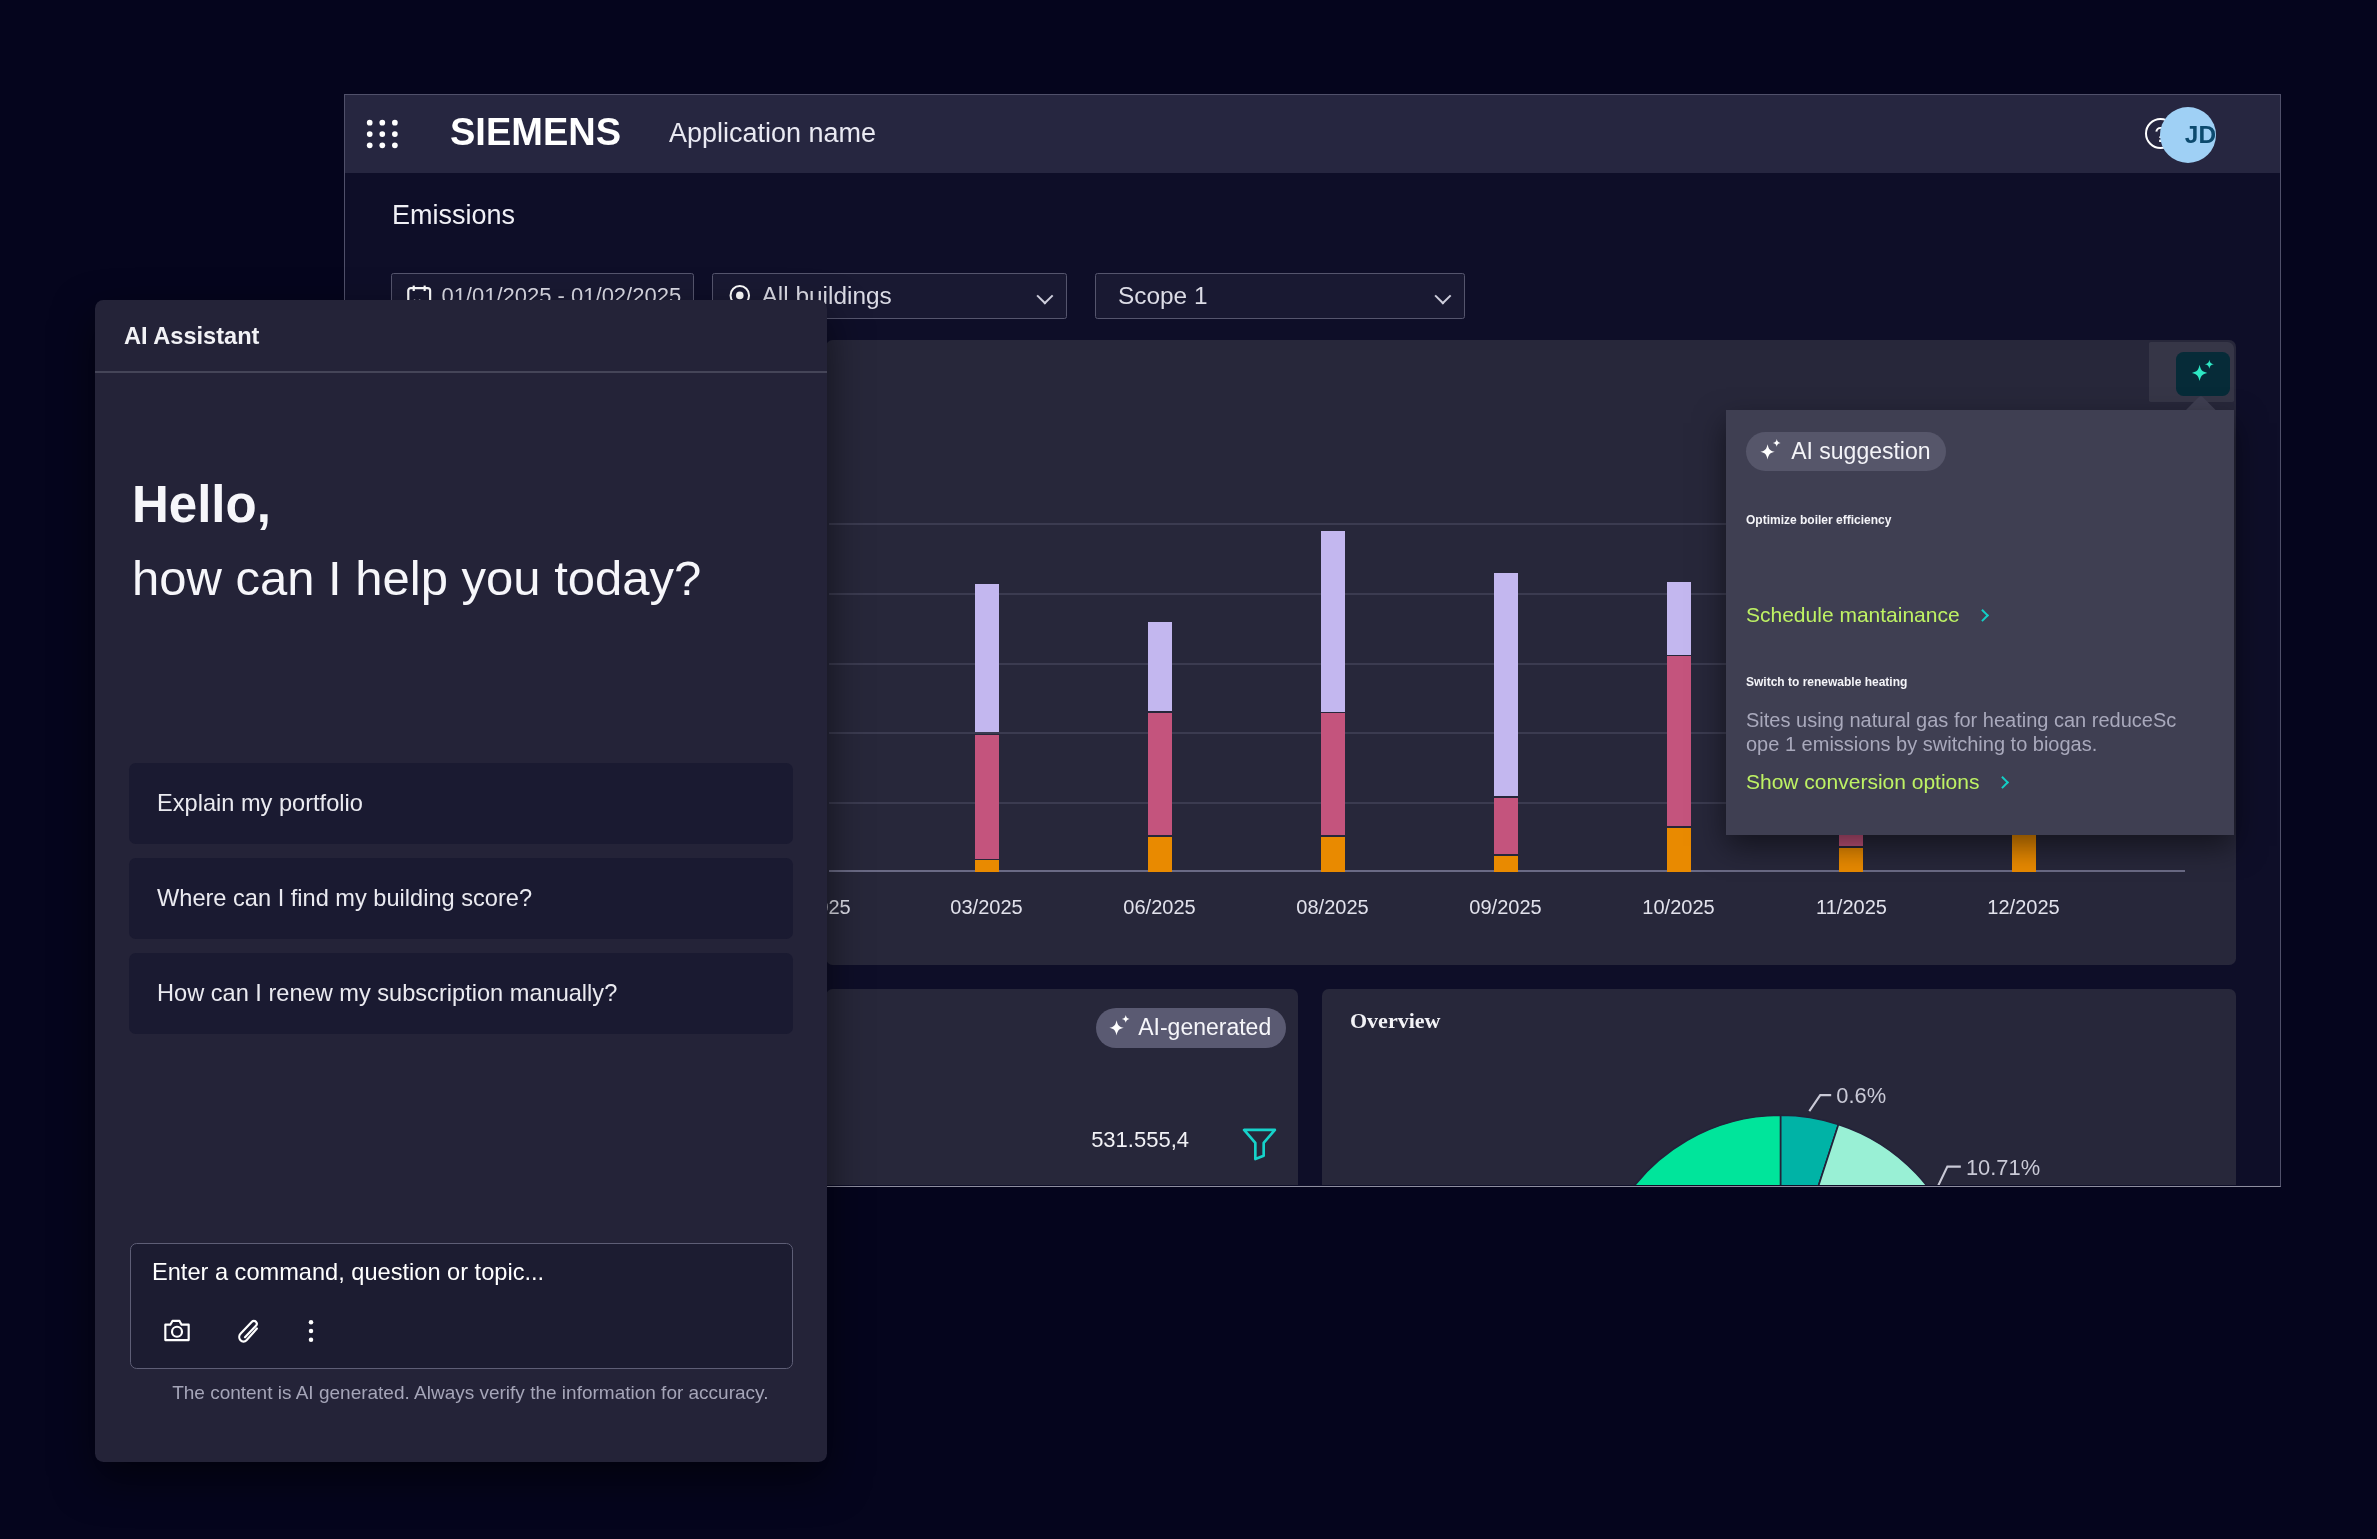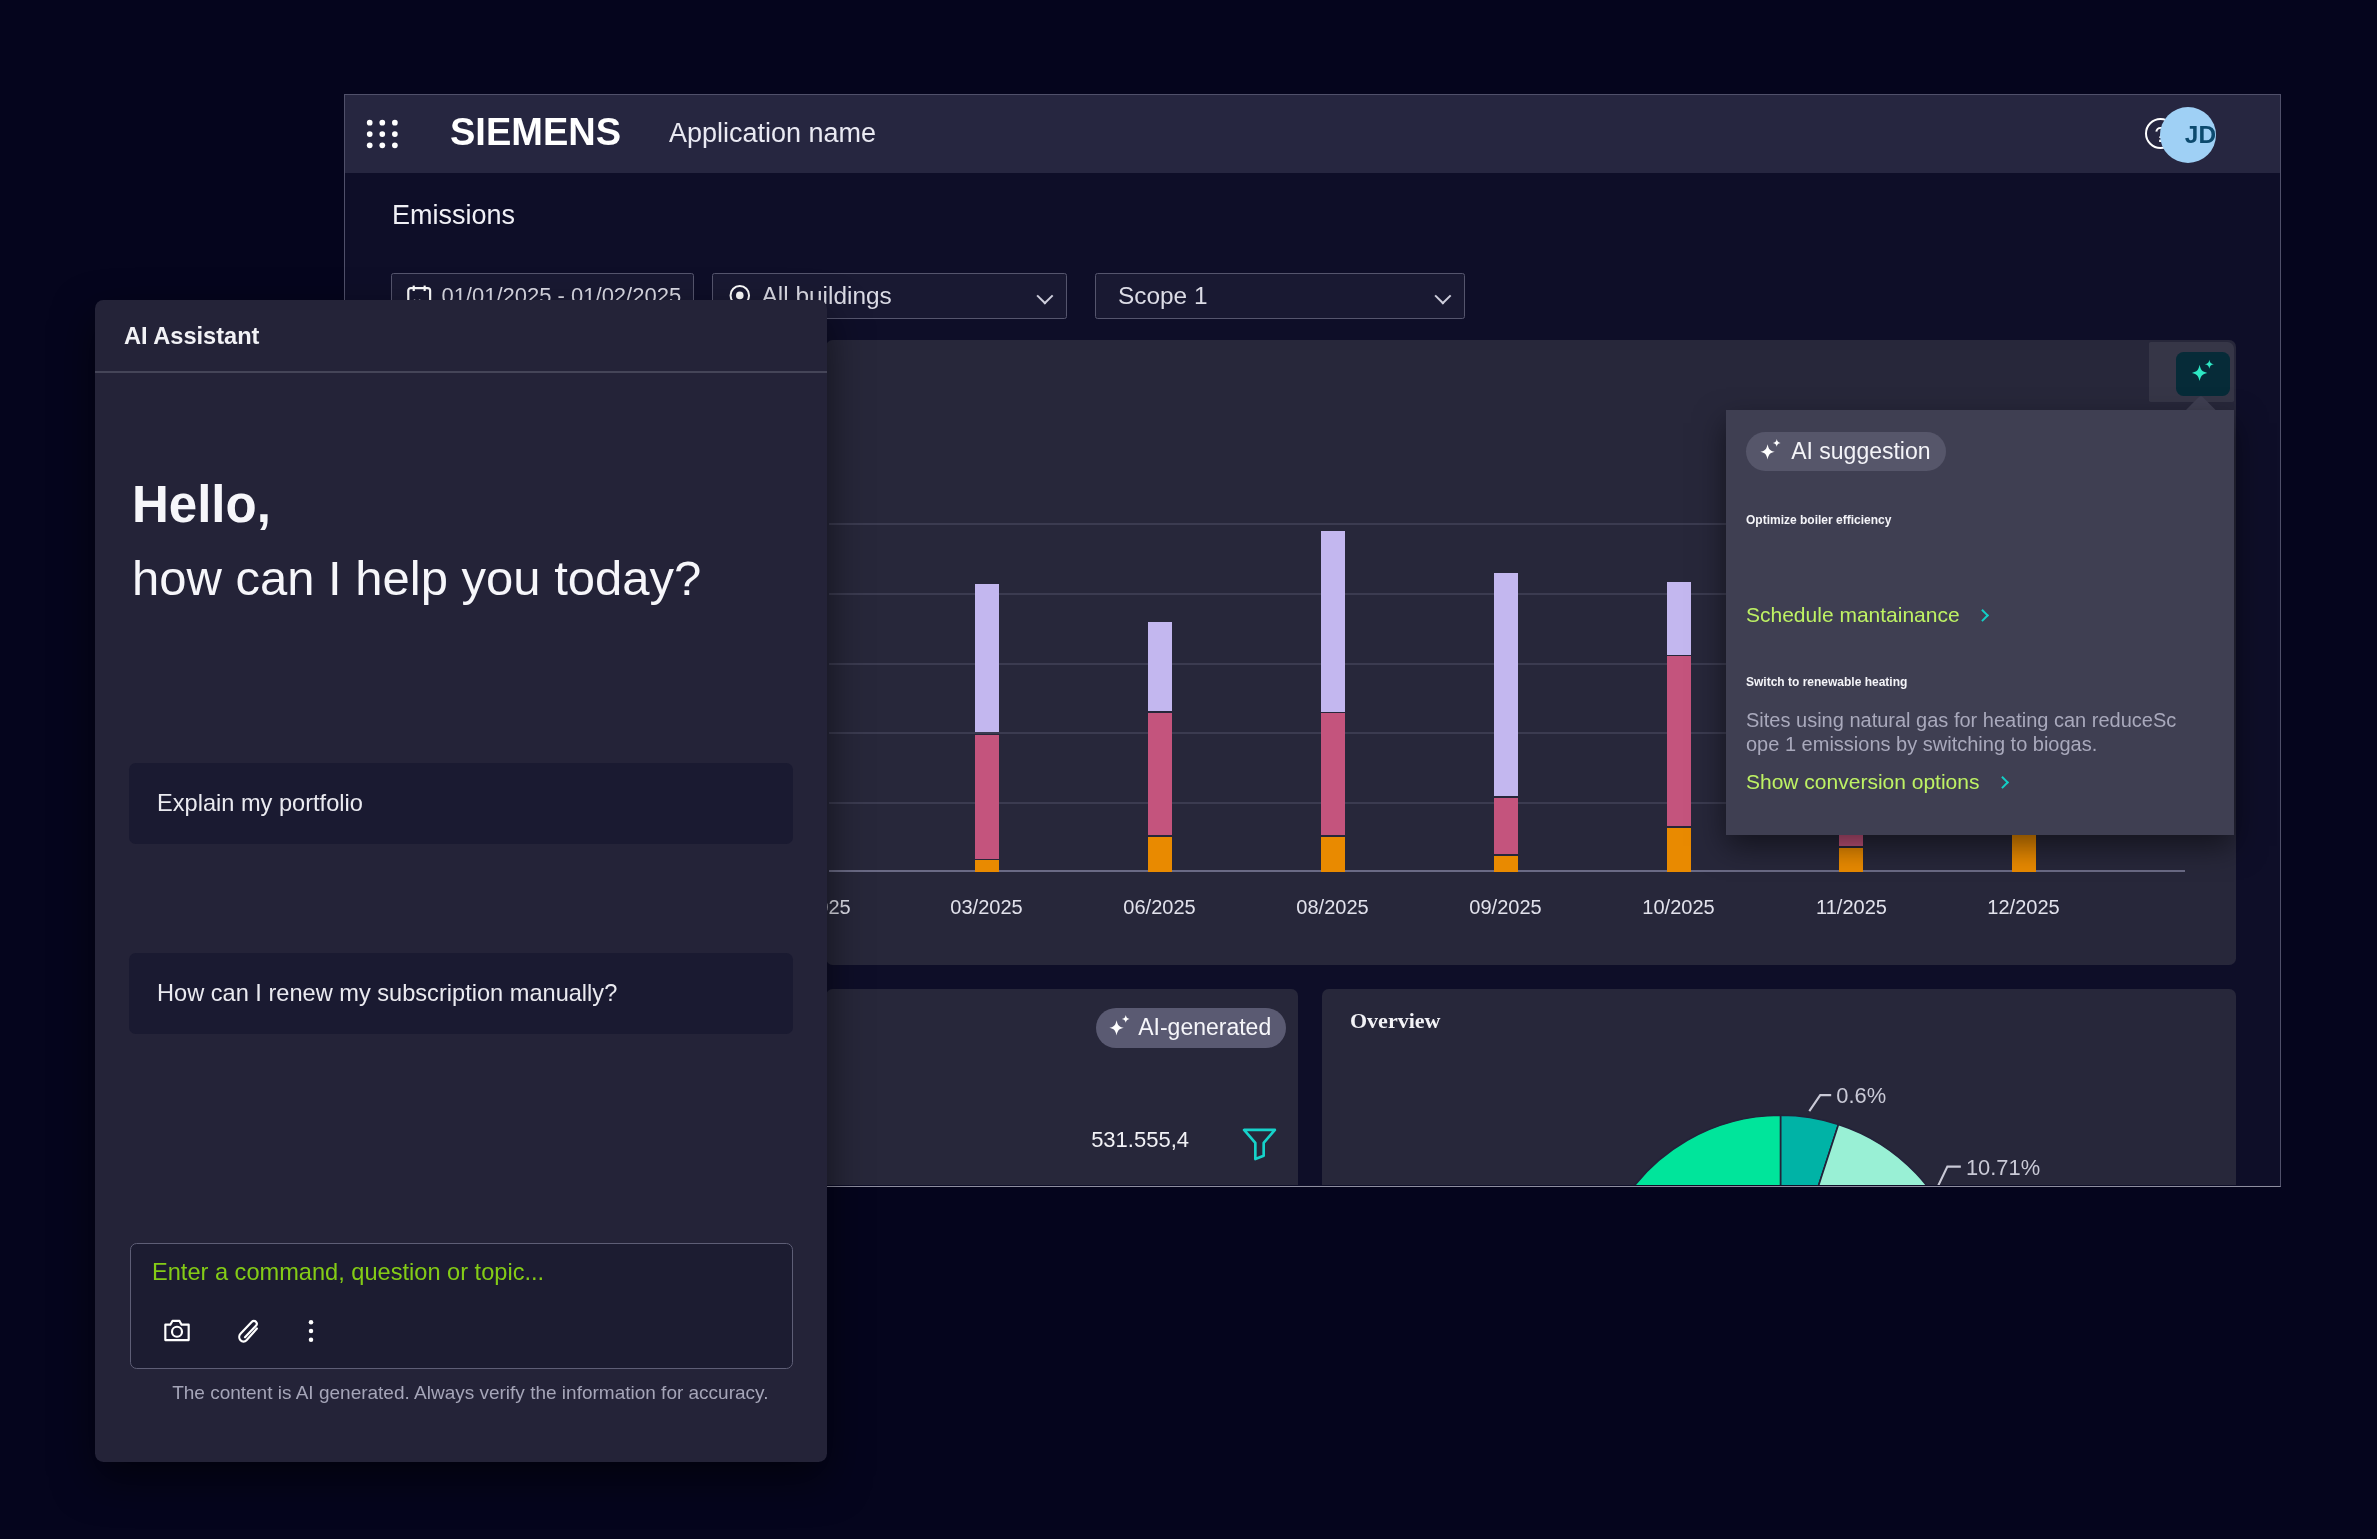--- a/index.html
+++ b/index.html
@@ -50,21 +50,21 @@
   #ovw { left:28px; top:18.5px; font-size:22px; font-weight:bold; color:#f2f2f6;font-family:Liberation Serif, serif; }
 
   
   #panel { left:95px; top:300px; width:732px; height:1162px; background:#242338; border-radius:8.4px; box-shadow:0 17px 42px rgba(0,0,0,0.55); }
   #panel-h { left:29px; top:23px; font-size:23.6px; font-weight:bold; color:#f2f2f6; }
   #panel-div { left:0; top:71px; width:100%; height:1.7px; background:#454558; }
   #hello { left:37px; top:175px; font-size:51px; font-weight:bold; color:#f6f6fa; }
   #how { left:37px; top:250px; font-size:49px; font-weight:normal; color:#f6f6fa; }
   .sbtn { left:34px; width:664px; height:81px; background:#1a1a31; border-radius:6.7px; color:#eaeaf0; font-size:23.6px; display:flex; align-items:center; padding-left:28px; }
   #input { left:35px; top:943px; width:663px; height:126px; border:1.7px solid #5e5e76; border-radius:6.7px; background:#1c1c31; }
-  #plh { left:21px; top:15px; font-size:23.6px; color:#84cc16; }
+  #plh { left:21px; top:15px; font-size:23.6px; color:#ffffff; }
   #foot { left:9.3px; top:1082px; width:100%; text-align:center; font-size:19px; color:#a5a5b8; }
 
   svg { position:absolute; overflow:visible; }
 </style>
 </head>
 <body>
 <div id="stage">
 
   <div id="win" class="abs">
     <div id="header" class="abs">
@@ -212,20 +212,21 @@
     <div class="abs pop-b" style="top:299px;">Sites using natural gas for heating can reduceSc<br>ope 1 emissions by switching to biogas.</div>
     <div class="abs pop-l" style="top:360px;">Show conversion options<span class="lchev"></span></div>
   </div>
 
   <div id="panel" class="abs">
     <div id="panel-h" class="abs">AI Assistant</div>
     <div id="panel-div" class="abs"></div>
     <div id="hello" class="abs">Hello,</div>
     <div id="how" class="abs">how can I help you today?</div>
     <div class="abs sbtn" style="top:463px;">Explain my portfolio</div>
+    <div class="abs sbtn" style="top:558px;">Where can I find my building score?</div>
     <div class="abs sbtn" style="top:653px;">How can I renew my subscription manually?</div>
     <div id="input" class="abs">
       <div id="plh" class="abs">Enter a command, question or topic...</div>
       <svg class="abs" style="left:32px; top:74px;" width="28" height="25" viewBox="0 0 33 30">
         <path d="M2.5 8 H8.5 L11 3.5 H19.5 L22 8 H30.5 V26.5 H2.5 Z" fill="none" stroke="#fff" stroke-width="2.6" stroke-linejoin="round"></path>
         <circle cx="16.5" cy="16.5" r="6" fill="none" stroke="#fff" stroke-width="2.6"></circle>
       </svg>
       <svg class="abs" style="left:101px; top:72px;" width="29" height="30" viewBox="0 0 34 36">
         <path d="M26.5 9 L14 23 C12 25.2 8.8 25.2 6.8 23 C4.8 20.8 4.8 17.4 6.8 15.2 L20.5 0.8 C21.8 -0.6 24 -0.6 25.3 0.8 C26.6 2.2 26.6 4.4 25.3 5.8 L12.2 19.6" transform="translate(3,6)" fill="none" stroke="#fff" stroke-width="2.6" stroke-linecap="round"></path>
       </svg>

